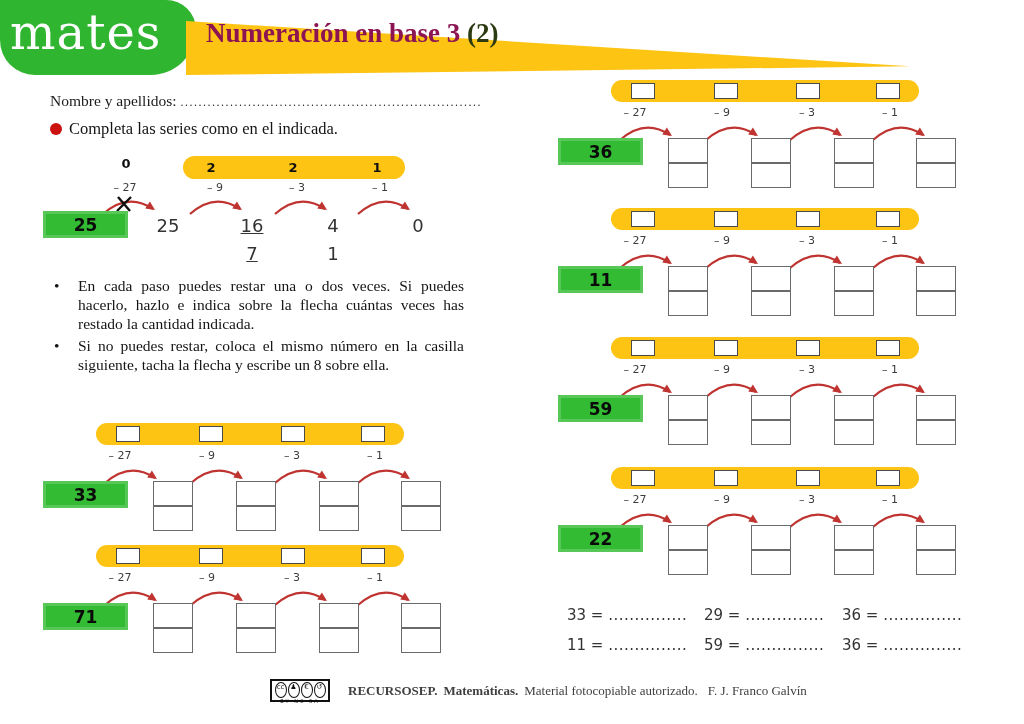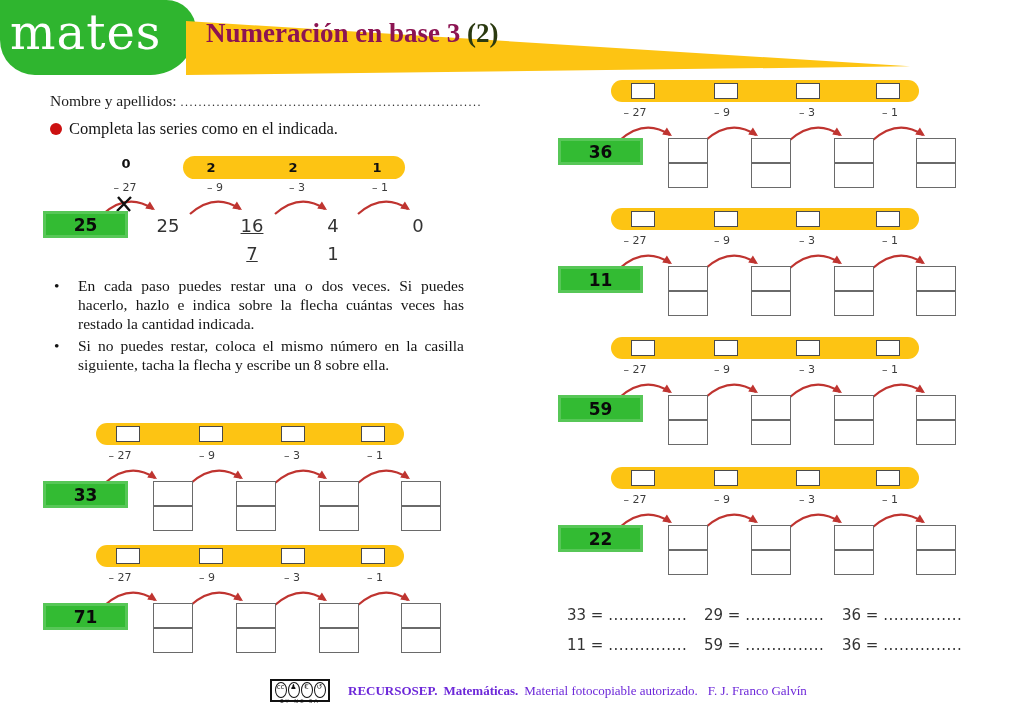--- a/index.html
+++ b/index.html
@@ -85,21 +85,21 @@
 
   
   .footer { position:absolute; left:270px; top:679px; display:flex; align-items:center; }
   .cc-badge { width:60px; height:23px; border:2px solid #111; display:flex; flex-direction:column;
     align-items:center; justify-content:flex-start; padding-top:1px; margin-right:18px; background:#fff; }
   .cc-circles { display:flex; gap:1px; }
   .cc-circle { width:12px; height:16px; border:1.3px solid #111; border-radius:50%;
     font-family:"DejaVu Sans", sans-serif; font-size:7px; line-height:9px; text-align:center; color:#111;
     overflow:hidden; }
   .cc-caption { font-family:"DejaVu Sans", sans-serif; font-size:5px; letter-spacing:2px; color:#111; }
-  .footer-text { font-family:"Liberation Serif", serif; font-size:13px; color:#6d28d9; white-space:nowrap; }
+  .footer-text { font-family:"Liberation Serif", serif; font-size:13px; color:#404040; white-space:nowrap; }
   .footer-text b { margin-right:6px; }
   .footer-text span.sep { margin-right:10px; }
 </style>
 </head>
 <body>
 
 <div class="page">
 
   <div class="logo-blob"></div>
   <div class="logo-text">mates</div>

